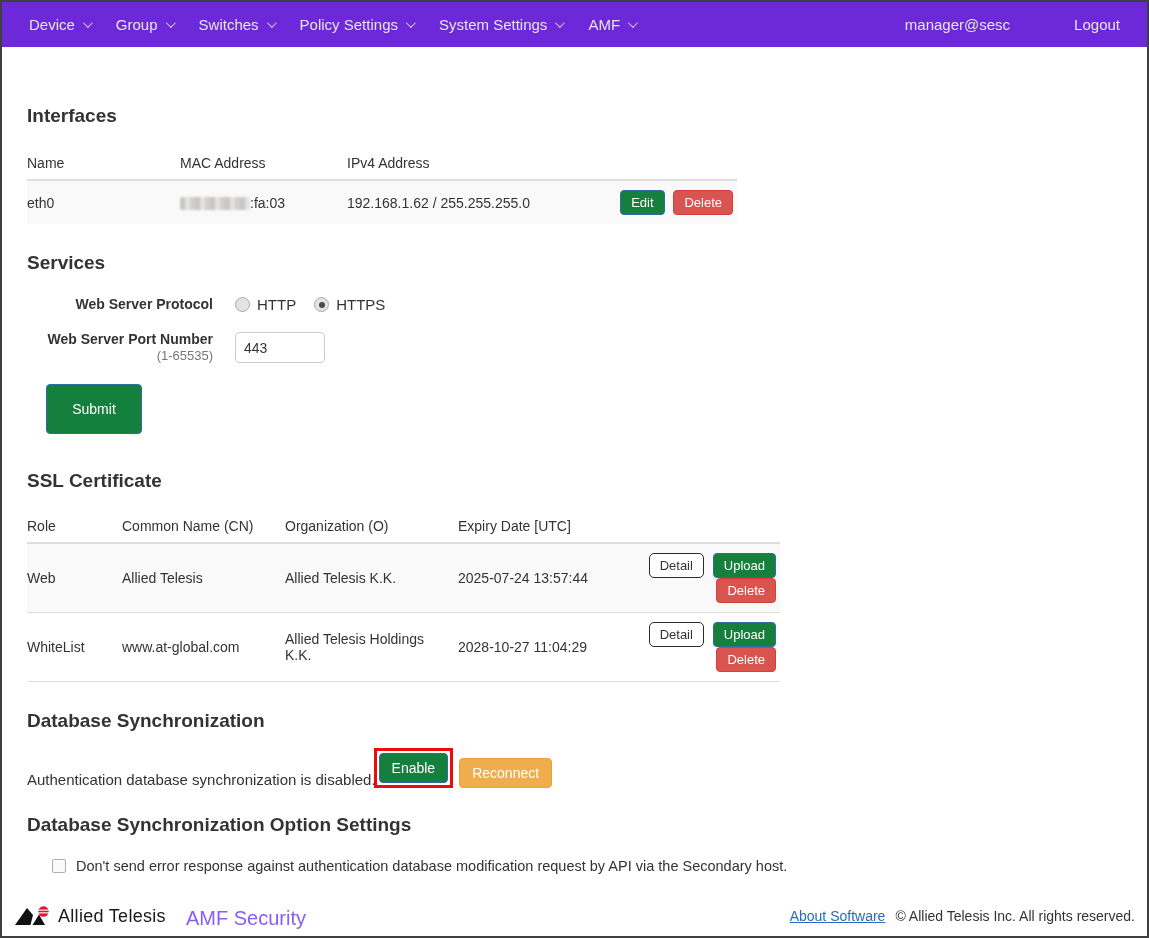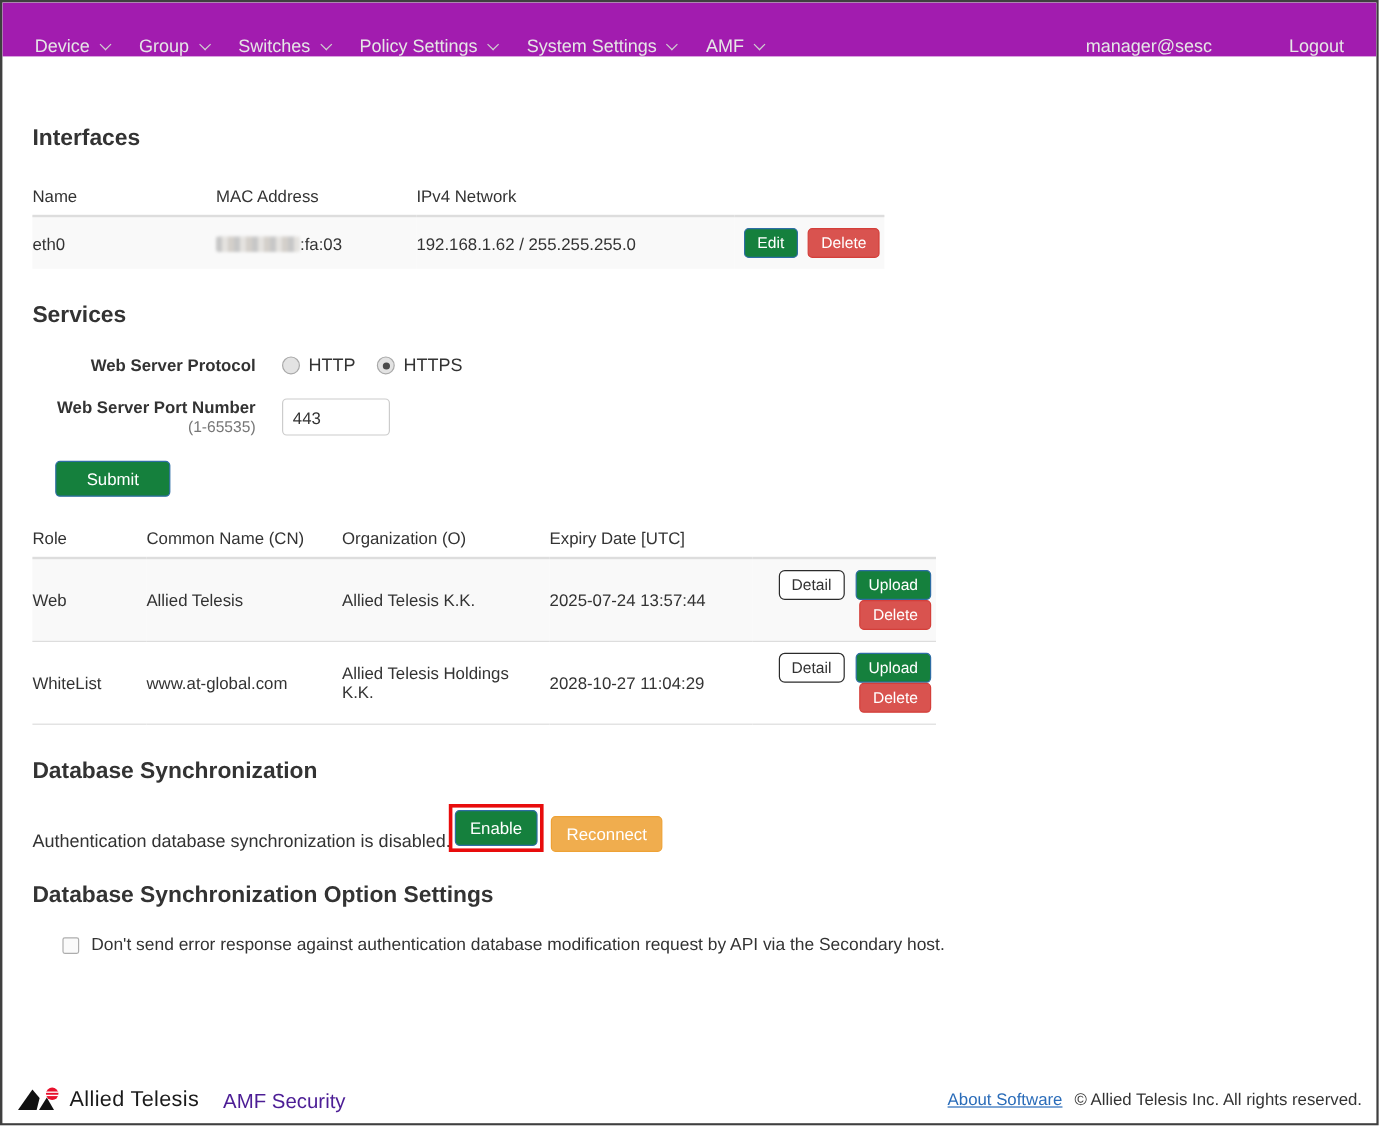--- a/index.html
+++ b/index.html
@@ -1,21 +1,21 @@
 <!DOCTYPE html>
 <html><head>
 <meta charset="utf-8">
 <style>
   * { margin:0; padding:0; box-sizing:border-box; }
   html,body { width:1149px; height:938px; }
   body { font-family:"Liberation Sans","DejaVu Sans",sans-serif; font-size:14px; color:#333; background:#fff; }
   .screen { width:1149px; height:938px; border:2px solid #3f3f3f; display:flex; flex-direction:column; overflow:hidden; background:#fff; }
 
   
-  .navbar { height:45px; background:#a21caf; display:flex; align-items:flex-end; padding:0 14px; flex-shrink:0; }
+  .navbar { height:45px; background:#6d28d9; display:flex; align-items:center; padding:0 14px; flex-shrink:0; }
   .nav-item { color:#e6e6e6; font-size:15px; padding:0 13px; display:flex; align-items:center; gap:8px; cursor:pointer; white-space:nowrap; }
   .chev { width:7px; height:7px; border-right:1.6px solid #cfcfcf; border-bottom:1.6px solid #cfcfcf; transform:rotate(45deg) translateY(-2px); display:inline-block; }
   .nav-spacer { flex:1; }
   .nav-right { color:#e6e6e6; font-size:15px; padding:0 13px; cursor:pointer; white-space:nowrap; }
   .nav-right.user { margin-right:38px; }
 
   
   .content { flex:1; padding:28px 25px 0 25px; overflow:hidden; }
   h1.page-title { font-size:27px; font-weight:600; color:#333; letter-spacing:.2px; }
   h2.section { font-size:19px; font-weight:600; color:#333; }
@@ -31,21 +31,21 @@
   td.actions, th.actions { text-align:right; padding-right:4px; }
   .cell-first { padding-left:0; }
 
   
   .btn { display:inline-block; border-radius:4px; border:1px solid transparent; color:#fff; font-size:13px; padding:4px 10px; cursor:pointer; font-family:inherit; text-align:center; }
   .btn-primary { background:#15803d; border-color:#2e6da4; }
   .btn-danger  { background:#d9534f; border-color:#d43f3a; }
   .btn-warning { background:#f0ad4e; border-color:#eea236; }
   .btn-default { background:#fff; border:1px solid #2b2b2b; color:#333; border-radius:5px; }
   .btn-lg { font-size:14px; padding:6px 12px; min-width:66px; }
-  .btn-submit { font-size:14px; padding:6px 12px; min-width:96px; margin-left:19px; }
+  .btn-submit { font-size:14px; padding:16px 12px; min-width:96px; margin-left:19px; }
   .tbl-btns .btn { margin-left:5px; }
 
   
   .mac-redacted { display:inline-block; width:70px; height:13px; vertical-align:-2px; border-radius:2px;
      background:repeating-linear-gradient(90deg,#c7c7c7 0 5px,#e4e2df 5px 10px,#d3cfca 10px 15px);
      filter:blur(1.3px); }
 
   
   .form-row { display:flex; align-items:center; margin-top:22px; }
   .form-label-col { width:186px; text-align:right; font-weight:700; color:#333; line-height:1.15; }
@@ -65,21 +65,21 @@
   .sync-row .btn-warning { margin-left:6px; min-width:80px; }
 
   
   .check-row { display:flex; align-items:center; gap:10px; margin-left:25px; margin-top:9px; font-size:14.5px; }
   input[type=checkbox] { appearance:none; -webkit-appearance:none; width:14px; height:14px; border:1px solid #adadad; background:#fafafa; border-radius:2px; cursor:pointer; flex-shrink:0; }
 
   
   .footer { height:34px; flex-shrink:0; display:flex; align-items:center; padding:0 12px 6px 12px; }
   .brand { display:flex; align-items:center; gap:8px; }
   .brand-text { font-size:18px; color:#1a1a1a; letter-spacing:.3px; font-weight:500; }
-  .product-text { font-size:17px; color:#4c1d95; margin-left:12px; position:relative; top:2px;text-align:right; }
+  .product-text { font-size:20px; color:#8b5cf6; margin-left:12px; position:relative; top:2px;text-align:right; }
   .footer-spacer { flex:1; }
   .about-link { color:#2a6cb9; text-decoration:underline; font-size:14px; cursor:pointer; }
   .copyright { font-size:14px; color:#333; margin-left:10px; }
 </style>
 </head>
 <body>
 
 <div class="screen">
 
   <div class="navbar">
@@ -121,21 +121,21 @@
       <colgroup>
           <col style="width:153px">
           <col style="width:167px">
           <col style="width:265px">
           <col style="width:125px">
         </colgroup>
       <tbody>
           <tr>
         <th class="cell-first">Name</th>
         <th>MAC Address</th>
-        <th>IPv4 Network</th>
+        <th>IPv4 Address</th>
         <th class="actions"></th>
       </tr>
       <tr class="striped">
         <td class="cell-first">eth0</td>
         <td><span class="mac-redacted"></span><span>:fa:03</span></td>
         <td>192.168.1.62 / 255.255.255.0</td>
         <td class="actions tbl-btns">
           <button class="btn btn-primary">Edit</button>
           <button class="btn btn-danger">Delete</button>
         </td>
@@ -168,20 +168,21 @@
         <span class="sub">(1-65535)</span>
       </div>
       <div class="form-ctrl-col">
         <input class="port-input" type="text" value="443" style="">
       </div>
     </div>
 
     <button class="btn btn-primary btn-submit" style="margin-top:20px;">Submit</button>
 
     
+    <h2 class="section" style="margin-top:36px;">SSL Certificate</h2>
     <table class="ssl-table">
       <colgroup>
           <col style="width:95px">
           <col style="width:163px">
           <col style="width:173px">
           <col style="width:169px">
           <col style="width:153px">
         </colgroup>
       <tbody>
           <tr>

